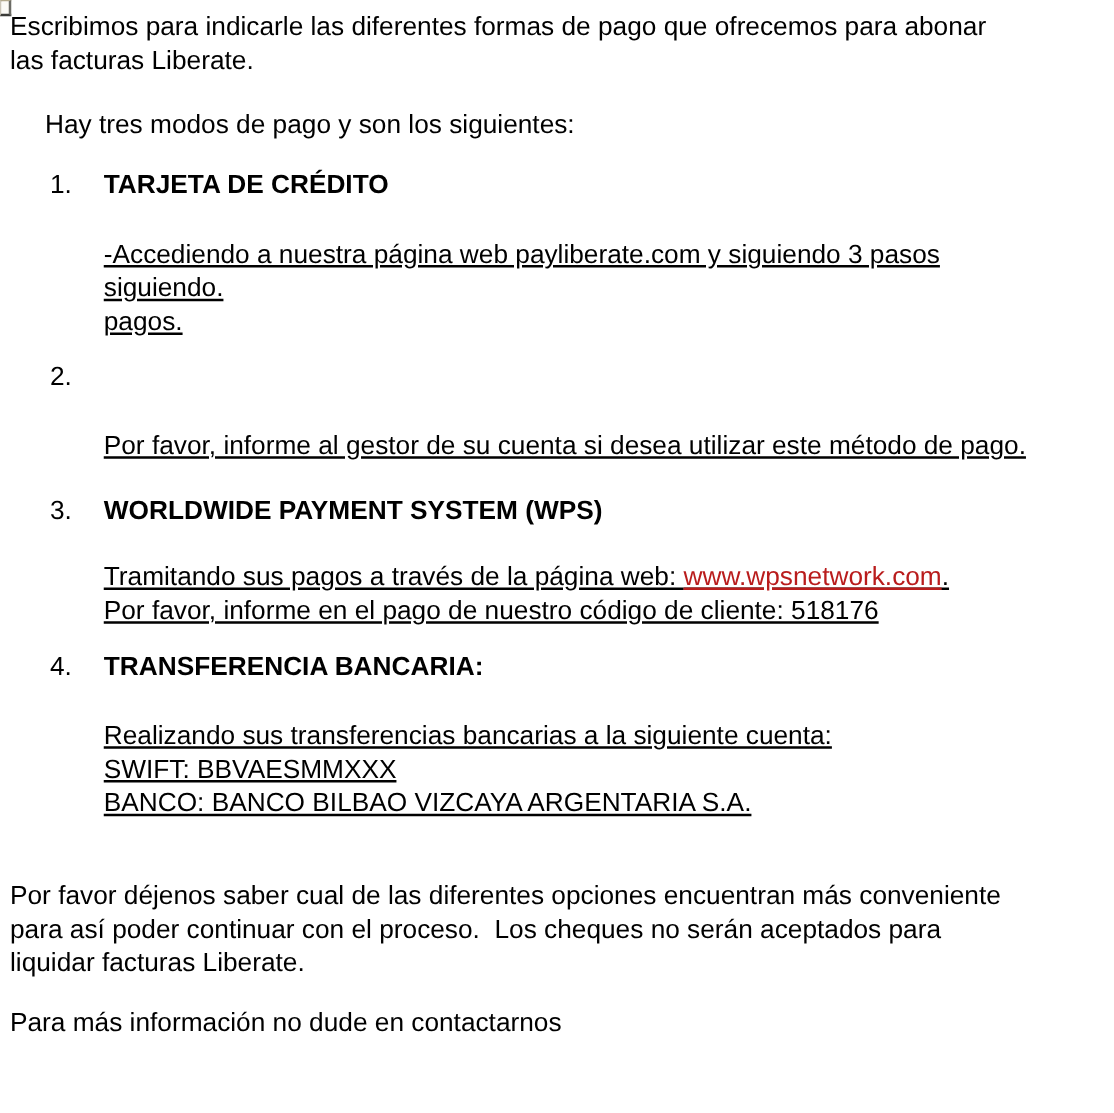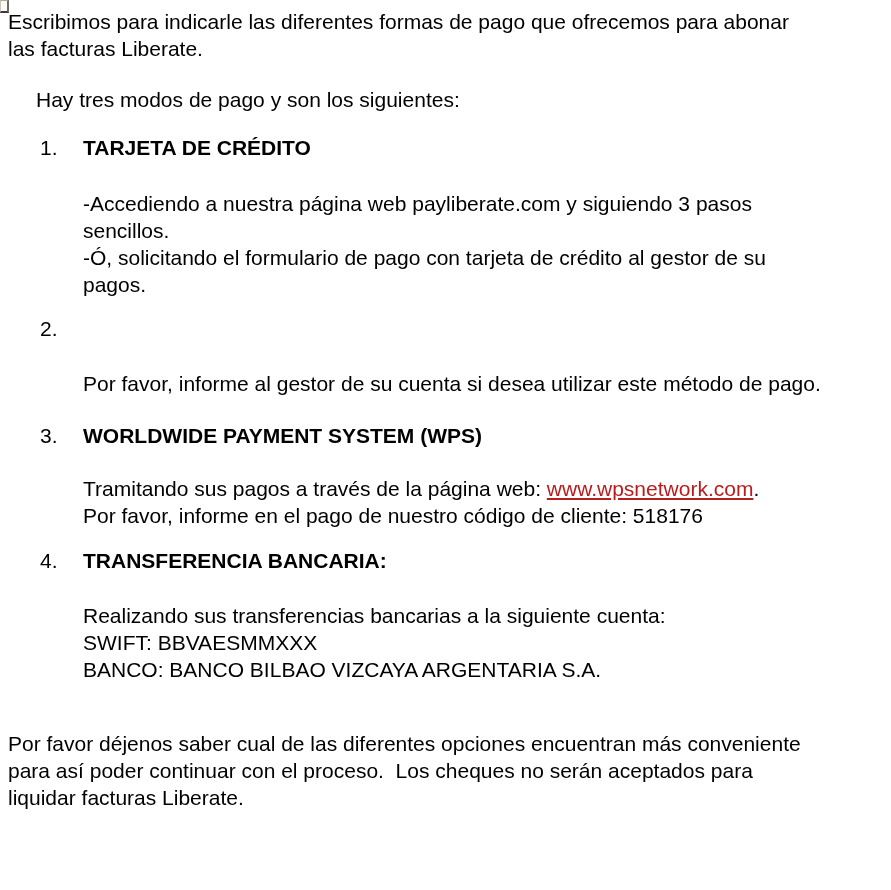--- a/index.html
+++ b/index.html
@@ -54,20 +54,21 @@
   .footer      { margin-top: 21px; }
   .num {
     display: inline-block;
     width: 43px;
     margin-left: 32px;
     font-weight: normal;
     flex: 0 0 auto;
   }
   .item-body {
     margin-left: 75px;
+    text-decoration: underline;
   }
   .bold { font-weight: normal; }
   a.doc-link {
     color: #b91c1c;
     text-decoration: underline;
     cursor: pointer;
   }
 </style>
 </head>
 <body>
@@ -82,22 +83,21 @@
   </div>
 
   <div class="lead line">Hay tres modos de pago y son los siguientes:</div>
 
   <div class="heading-row h1">
     <span class="num line">1.</span>
     <span class="line">TARJETA DE CRÉDITO</span>
   </div>
   <div class="item-body b1">
     <div class="line">-Accediendo a nuestra página web payliberate.com y siguiendo 3 pasos</div>
-    <div class="line">sencillos.</div>
-    <div class="line">-Ó, solicitando el formulario de pago con tarjeta de crédito al gestor de su</div>
+    <div class="line">siguiendo.</div>
     <div class="line">pagos.</div>
   </div>
 
   <div class="heading-row h2">
     <span class="num line">2.</span>
   </div>
   <div class="item-body b2">
     <div class="line">Por favor, informe al gestor de su cuenta si desea utilizar este método de pago.</div>
   </div>
 
@@ -119,14 +119,15 @@
     <div class="line">SWIFT: BBVAESMMXXX</div>
     <div class="line">BANCO: BANCO BILBAO VIZCAYA ARGENTARIA S.A.</div>
   </div>
 
   <div class="closing">
     <div class="line">Por favor déjenos saber cual de las diferentes opciones encuentran más conveniente</div>
     <div class="line"><span>para así poder continuar con el proceso.  </span><span class="bold">Los cheques no serán aceptados para</span></div>
     <div class="line bold">liquidar facturas Liberate.</div>
   </div>
 
+  <div class="footer line">Para más información no dude en contactarnos</div>
 
 </div>
 
 </body></html>

